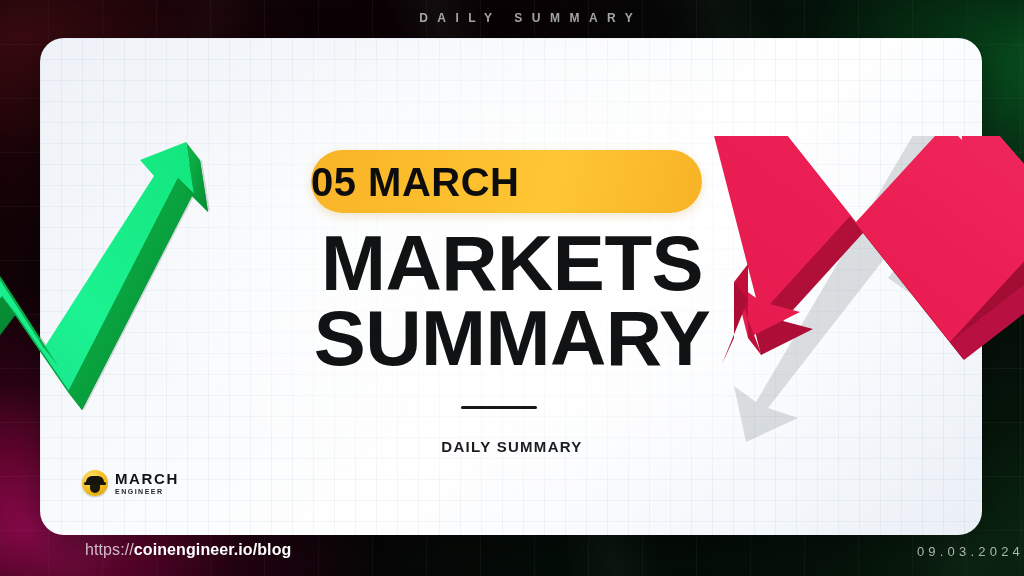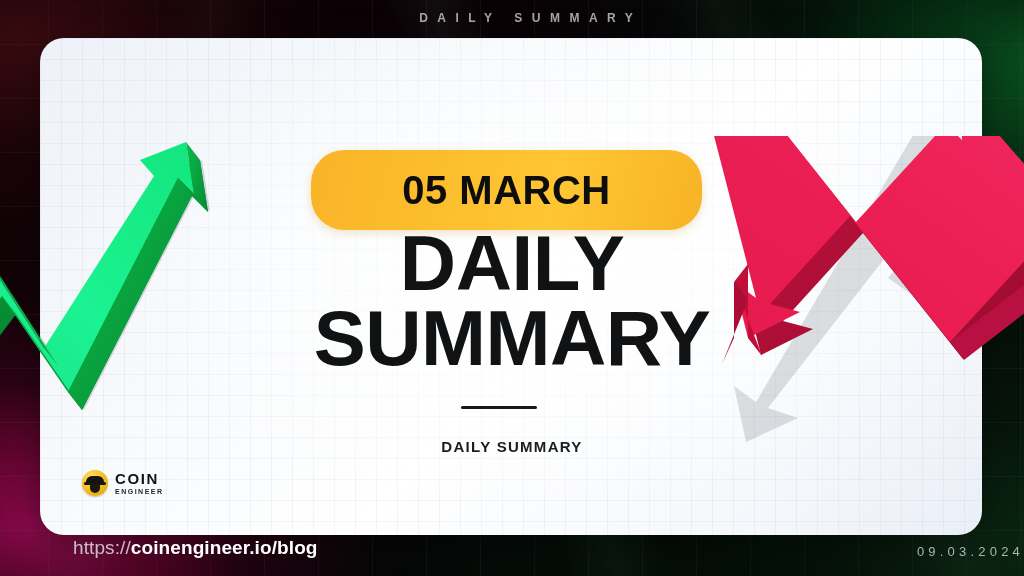--- a/index.html
+++ b/index.html
@@ -64,23 +64,23 @@
     text-align: center;
     font-size: 12px;
     font-weight: 600;
     letter-spacing: 9.5px;
     color: rgba(205,210,208,0.78);
     text-indent: 9.5px;
     z-index: 8;
   }
   .footer-url {
     position: absolute;
-    left: 73px;
+    left: 85px;
     bottom: 17px;
-    font-size: 19px;
+    font-size: 16px;
     letter-spacing: 0.1px;
     z-index: 8;
     white-space: nowrap;
   }
   .footer-url .proto { color: rgba(232,226,230,0.82); font-weight: 400; }
   .footer-url .host  { color: #ffffff; font-weight: 700; }
   .footer-date {
     position: absolute;
     right: 28px;
     bottom: 17px;
@@ -131,27 +131,27 @@
     z-index: 7;
     pointer-events: none;
   }
   .content > * { pointer-events: auto; }
 
   .date-badge {
     position: absolute;
     left: 311px;
     top: 150px;
     width: 391px;
-    height: 80px;
+    height: 63px;
     border-radius: 33px;
     background: linear-gradient(104deg, #f9b428 0%, #fcbe2c 34%, #ffc634 62%, #f7b325 100%);
     box-shadow: 0 3px 10px rgba(190,130,10,0.22);
     display: flex;
     align-items: center;
-    justify-content: center;
+    justify-content: flex-start;
   }
   .date-badge-text {
     font-size: 40px;
     font-weight: 800;
     letter-spacing: 0.5px;
     color: #0d0d0d;
     line-height: 1;
     font-family: "Liberation Sans", sans-serif;
   }
 
@@ -340,36 +340,36 @@
     </svg>
   </div>
 
   <div class="content">
 
     <div class="date-badge">
       <span class="date-badge-text">05 MARCH</span>
     </div>
 
     <div class="headline">
-      <span class="l1">DAILY</span>
+      <span class="l1">MARKETS</span>
       <span class="l2">SUMMARY</span>
     </div>
 
     <div class="divider"></div>
 
     <div class="subtitle">DAILY SUMMARY</div>
 
     <div class="logo">
       <div class="logo-mark">
         <div class="hat"></div>
         <div class="brim"></div>
         <div class="face"></div>
       </div>
       <div class="logo-text">
-        <span class="logo-coin">COIN</span>
+        <span class="logo-coin">MARCH</span>
         <span class="logo-engineer">ENGINEER</span>
       </div>
     </div>
   </div>
 
   <div class="footer-url">
     <span class="proto">https://</span><span class="host">coinengineer.io/blog</span>
   </div>
 
   <div class="footer-date">09.03.2024</div>

